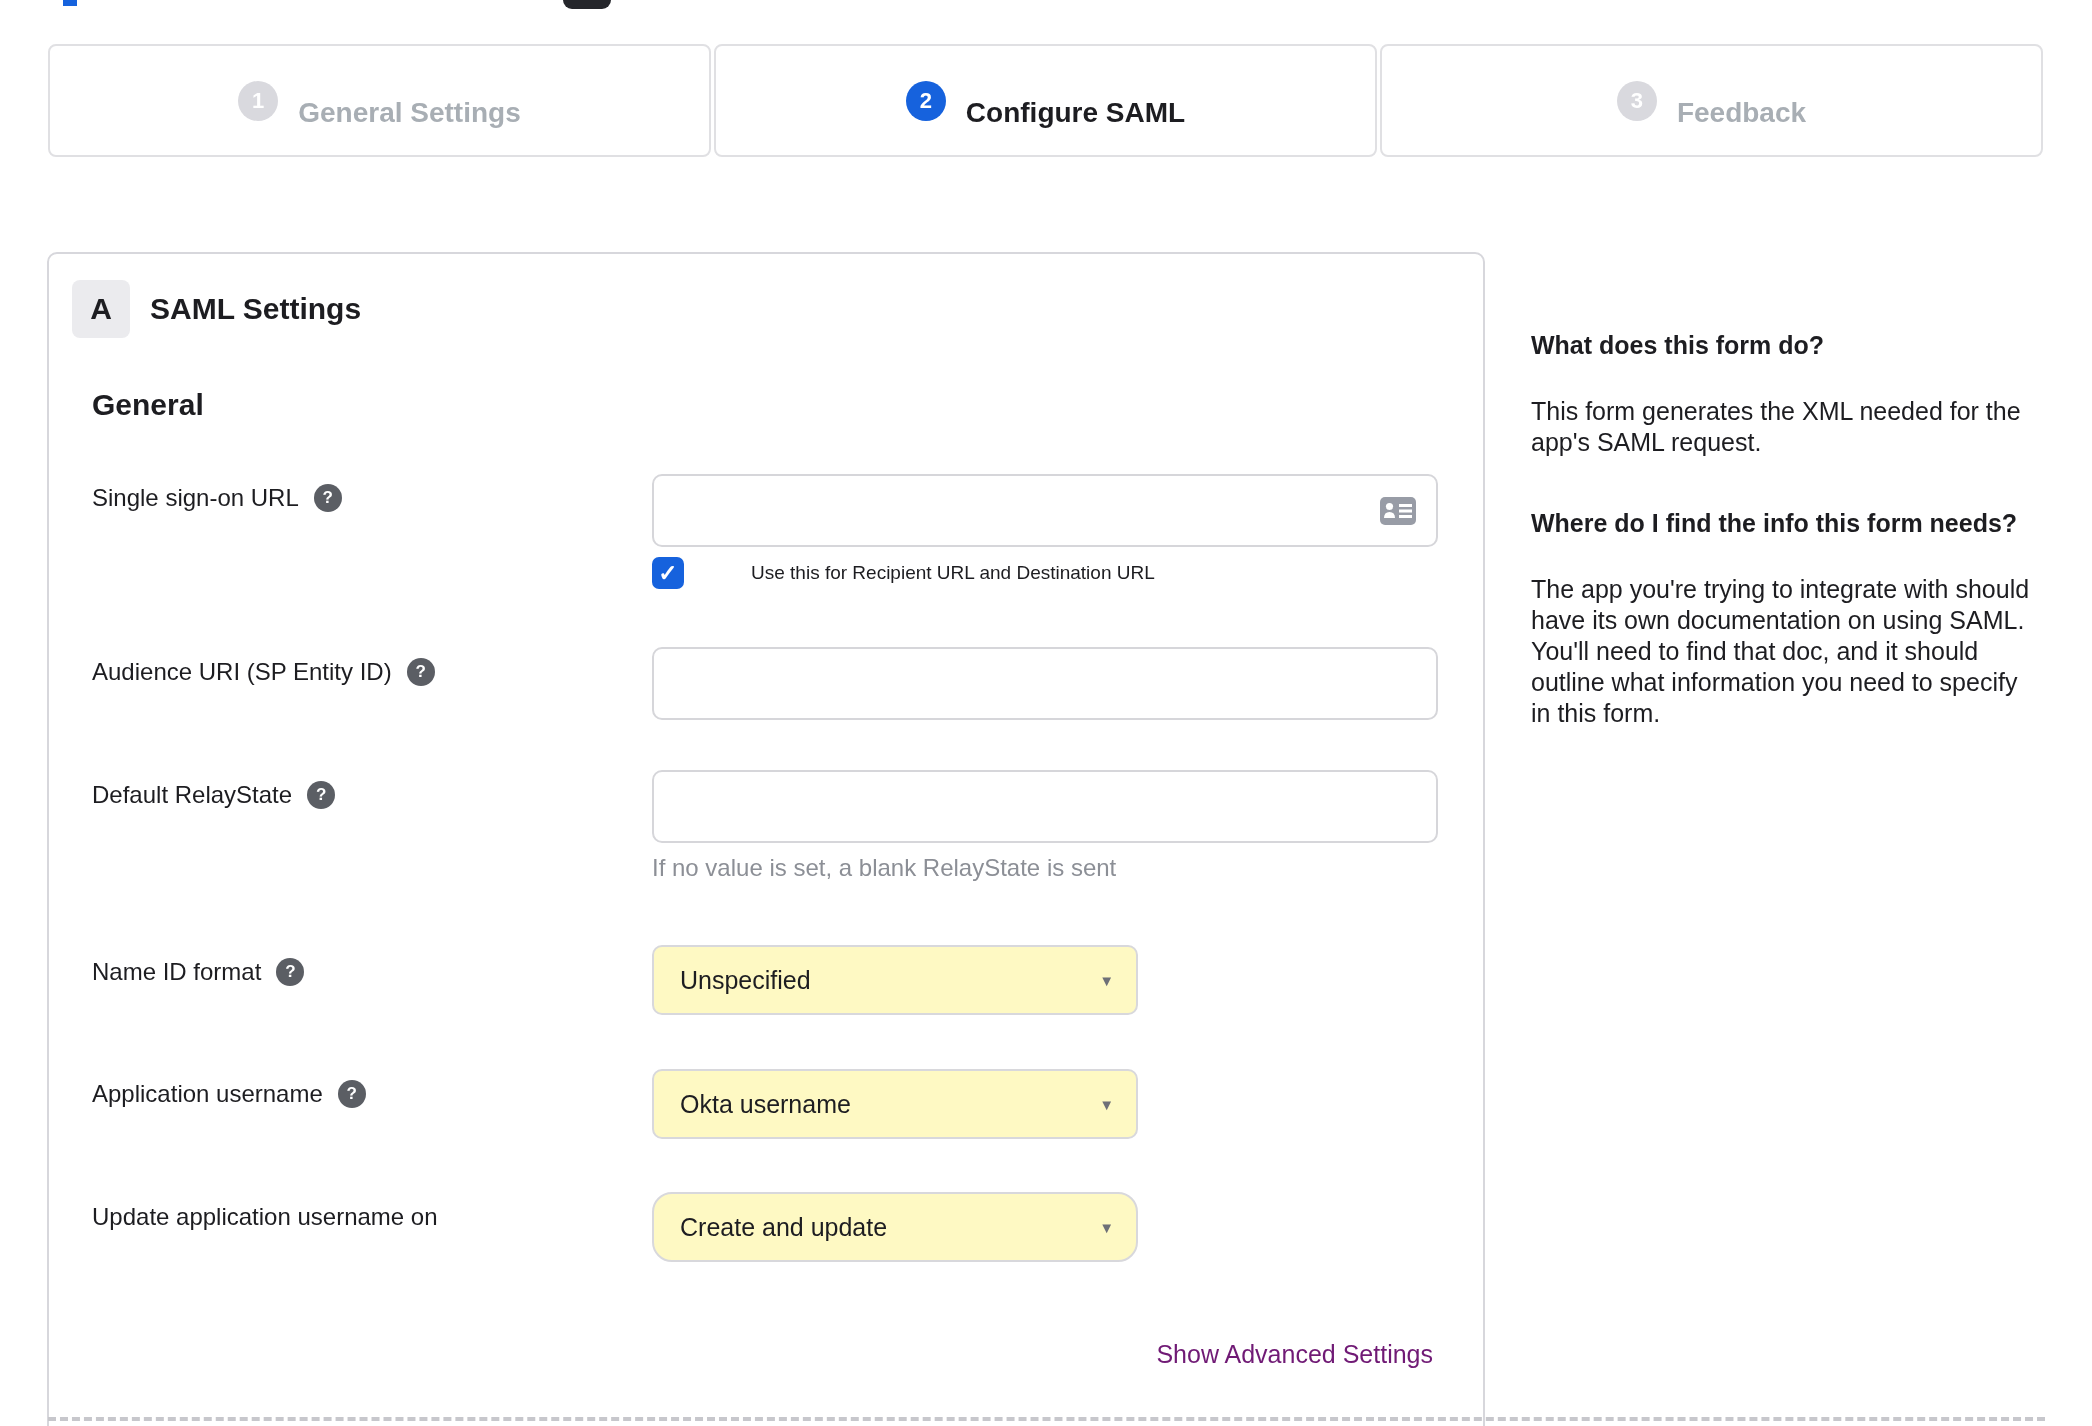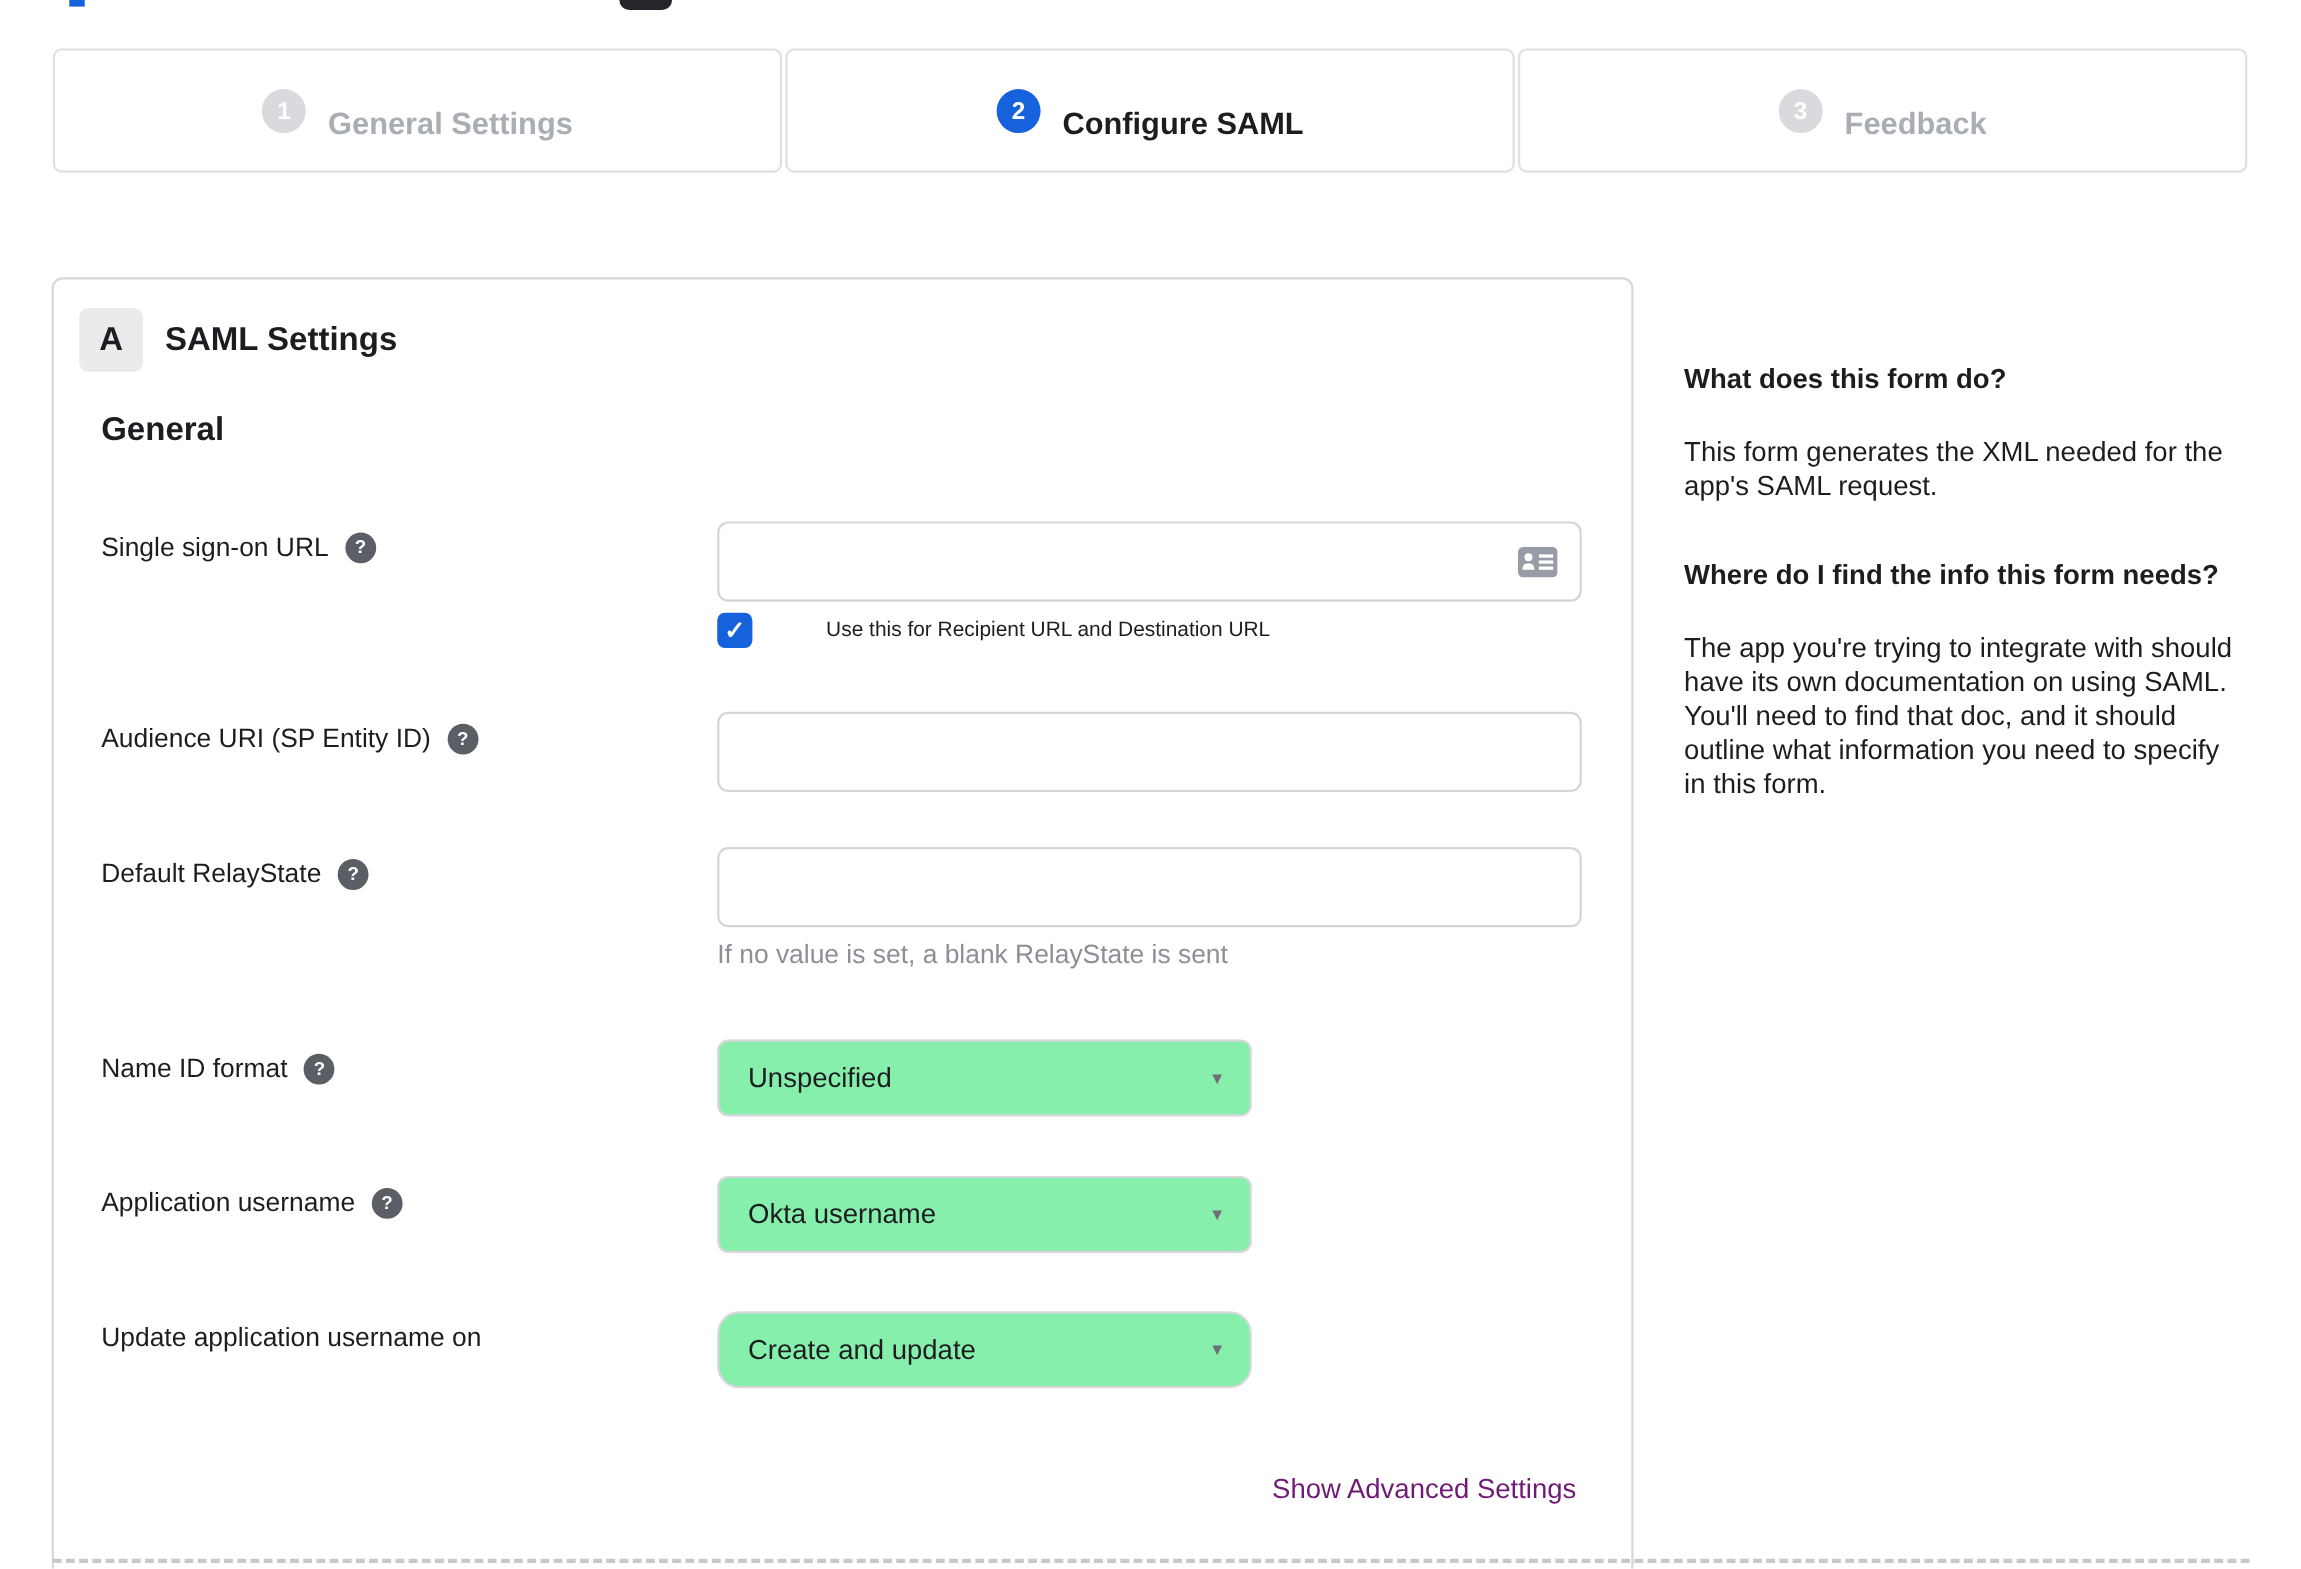--- a/index.html
+++ b/index.html
@@ -22,39 +22,39 @@
   .step-label{font-size:28px;font-weight:700;color:#a8aeb4;margin-top:24px;}
   .step-label.active{color:#1d1d21;}
 
   
   .card{position:absolute;left:47px;top:252px;width:1438px;height:1260px;box-sizing:border-box;
         background:#fff;border:2px solid #d7d7dc;border-radius:10px;}
   .badge{position:absolute;left:23px;top:26px;width:58px;height:58px;background:#ebebee;border-radius:8px;
          font-size:30px;font-weight:700;display:flex;align-items:center;justify-content:center;}
   .card-title{position:absolute;left:101px;top:26px;height:58px;display:flex;align-items:center;
               font-size:30px;font-weight:700;}
-  .group-heading{position:absolute;left:43px;top:120px;font-size:30px;font-weight:700;}
+  .group-heading{position:absolute;left:43px;top:134px;font-size:30px;font-weight:700;}
 
   .field-label{position:absolute;left:43px;font-size:24px;color:#1d1d21;display:flex;align-items:center;gap:15px;}
   .help-icon{width:28px;height:28px;border-radius:50%;background:#5b5e64;color:#fff;font-size:17px;font-weight:700;
              display:inline-flex;align-items:center;justify-content:center;cursor:pointer;flex:0 0 auto;}
 
   .input-wrap{position:absolute;left:603px;width:786px;height:73px;}
   .text-input{width:100%;height:100%;box-sizing:border-box;border:2px solid #d6d6da;border-radius:10px;
               font-size:25px;font-family:"Liberation Sans",sans-serif;color:#1d1d21;padding:0 70px 0 24px;outline:none;background:#fff;}
   .vcard-icon{position:absolute;right:22px;top:50%;transform:translateY(-50%);line-height:0;}
 
   .checkbox-row{position:absolute;left:603px;top:303px;display:flex;align-items:center;gap:31px;}
   .checkbox{width:32px;height:32px;border-radius:7px;background:#1662dd;display:flex;align-items:center;justify-content:center;cursor:pointer;}
   .checkmark{color:#fff;font-size:23px;font-weight:700;line-height:1;}
   .checkbox-label{font-size:19px;color:#1d1d21;margin-left:36px;}
 
   .hint{position:absolute;left:603px;top:600px;font-size:24px;color:#8c8f96;}
 
-  .select{position:absolute;left:603px;width:486px;height:70px;box-sizing:border-box;background:#86efac;
+  .select{position:absolute;left:603px;width:486px;height:70px;box-sizing:border-box;background:#fef9c3;
           border:2px solid #d8d8dc;border-radius:10px;display:flex;align-items:center;
           padding:0 60px 0 26px;font-size:25px;color:#1d1d21;cursor:pointer;}
   .select-caret{position:absolute;right:22px;font-size:15px;color:#6e7077;}
 
   .adv-link{position:absolute;right:50px;top:1086px;font-size:25px;font-weight:500;color:#701a75;
             text-decoration:none;cursor:pointer;}
 
   .dashed-divider{position:absolute;left:48px;top:1417px;width:1997px;height:0;
                   border-top:4px dashed #c7c7cc;z-index:5;}
 

